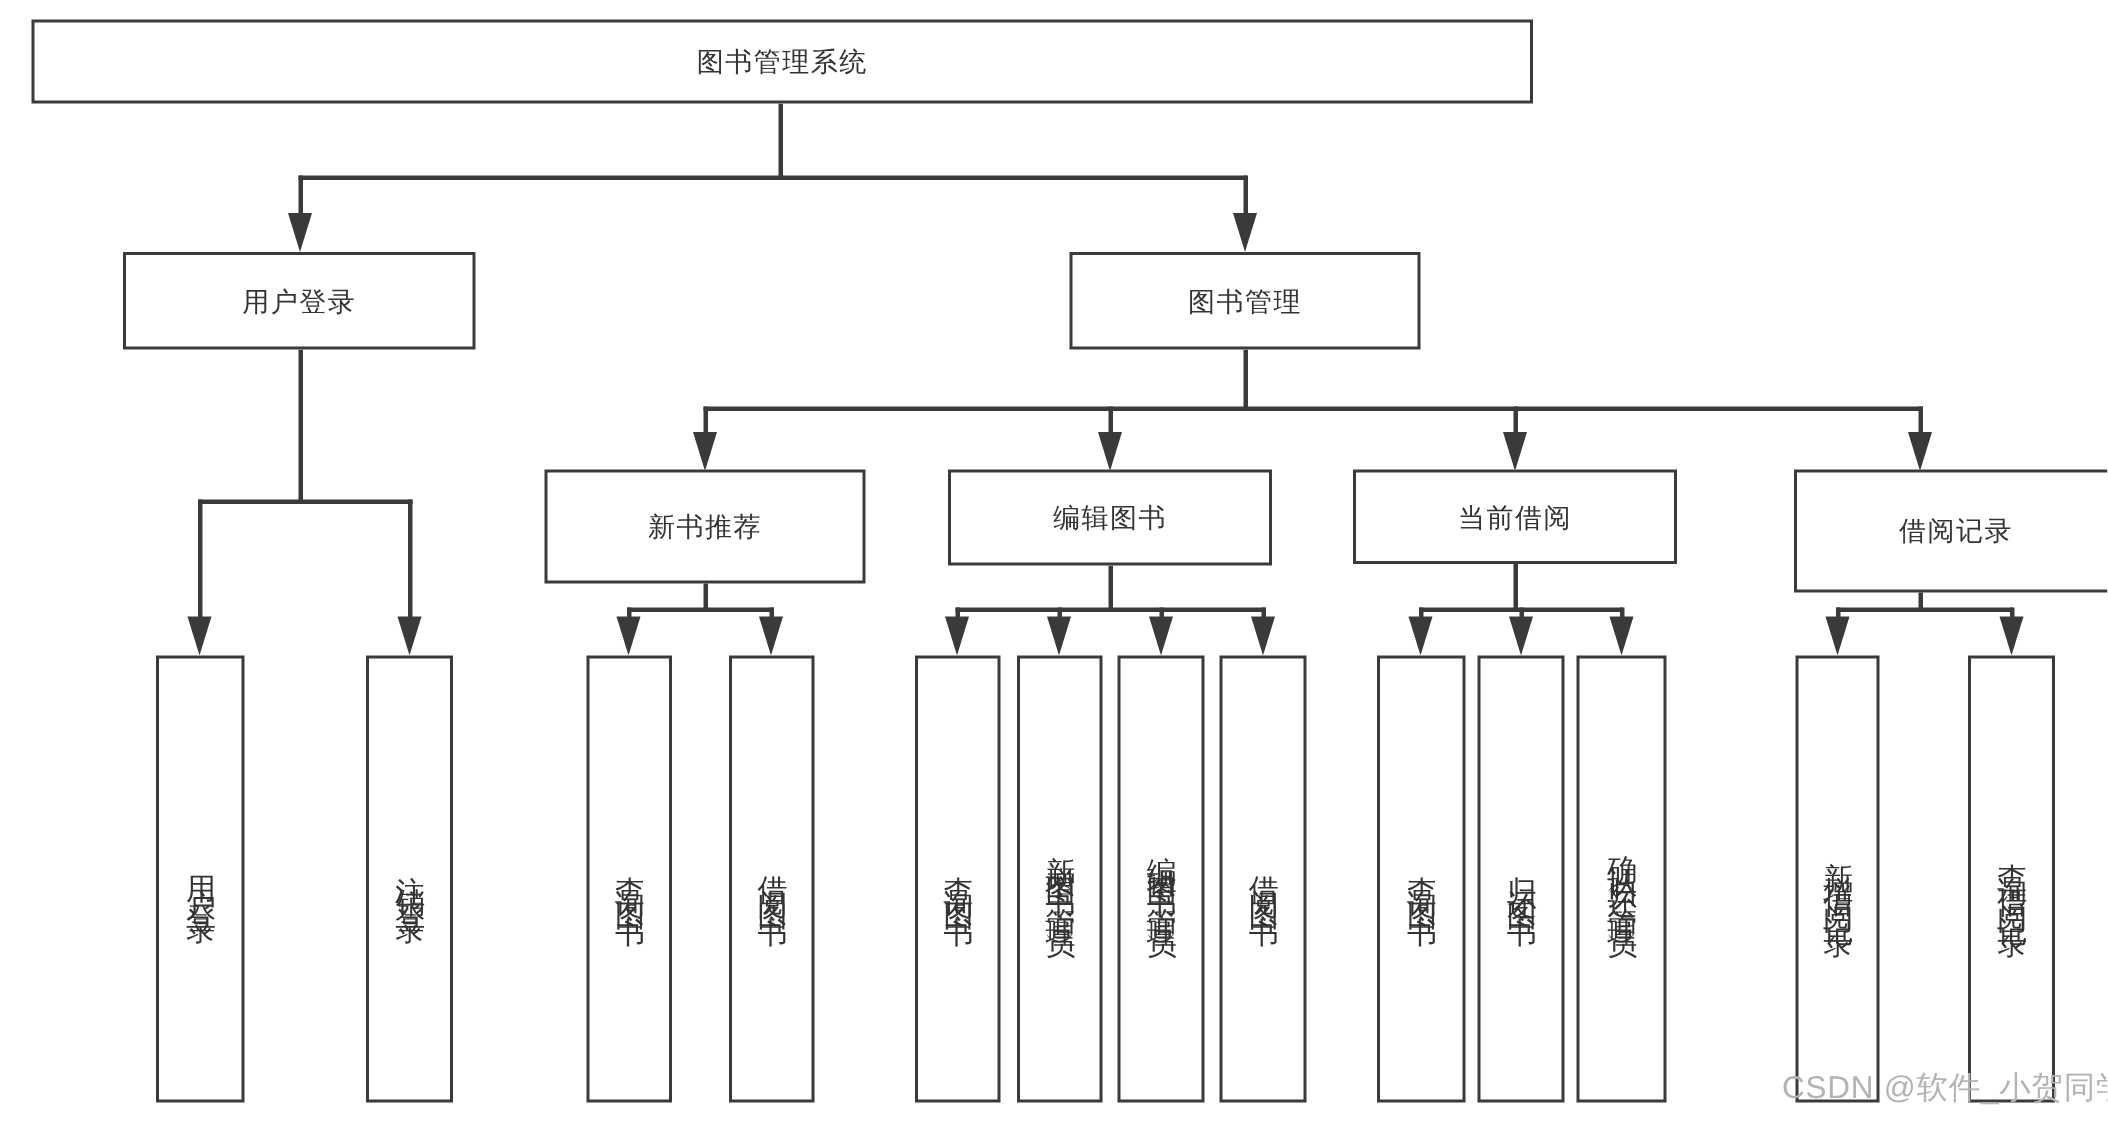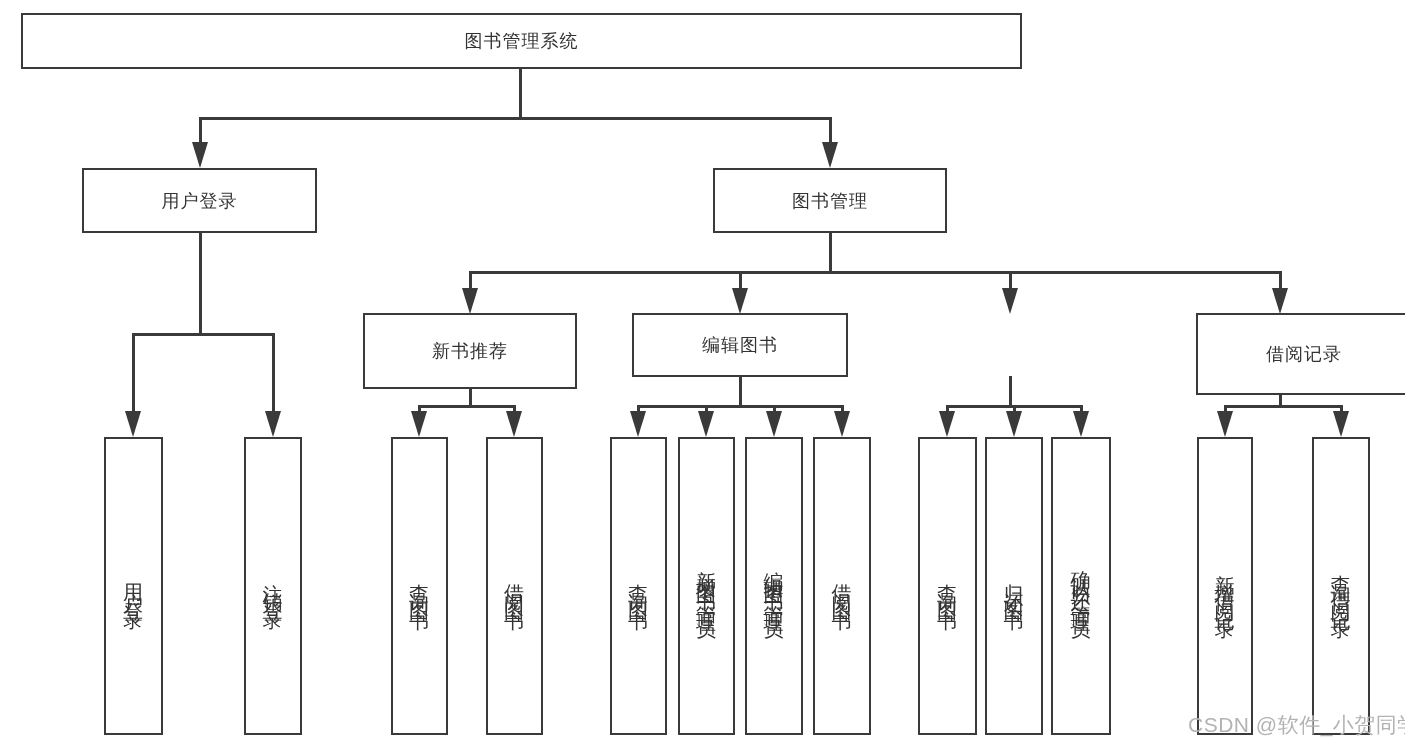--- a/index.html
+++ b/index.html
@@ -85,20 +85,23 @@
   <div class="ah" style="left:1002px;top:288px"></div>
   <div class="vl" style="left:1279px;top:271px;height:20px"></div>
   <div class="ah" style="left:1272px;top:288px"></div>
 
   <div class="box" style="left:363px;top:313px;width:214px;height:76px">
     <span>新书推荐</span>
   </div>
   <div class="box" style="left:632px;top:313px;width:216px;height:64px">
     <span>编辑图书</span>
   </div>
+  <div class="box" style="left:902px;top:313px;width:216px;height:63px">
+    <span>当前借阅</span>
+  </div>
   <div class="box" style="left:1196px;top:313px;width:216px;height:82px">
     <span>借阅记录</span>
   </div>
 
   <div class="vl" style="left:469px;top:376px;height:31px"></div>
   <div class="hl" style="left:418px;top:405px;width:98px"></div>
   <div class="vl" style="left:418px;top:405px;height:9px"></div>
   <div class="ah" style="left:411px;top:411px"></div>
   <div class="vl" style="left:513px;top:405px;height:9px"></div>
   <div class="ah" style="left:506px;top:411px"></div>

